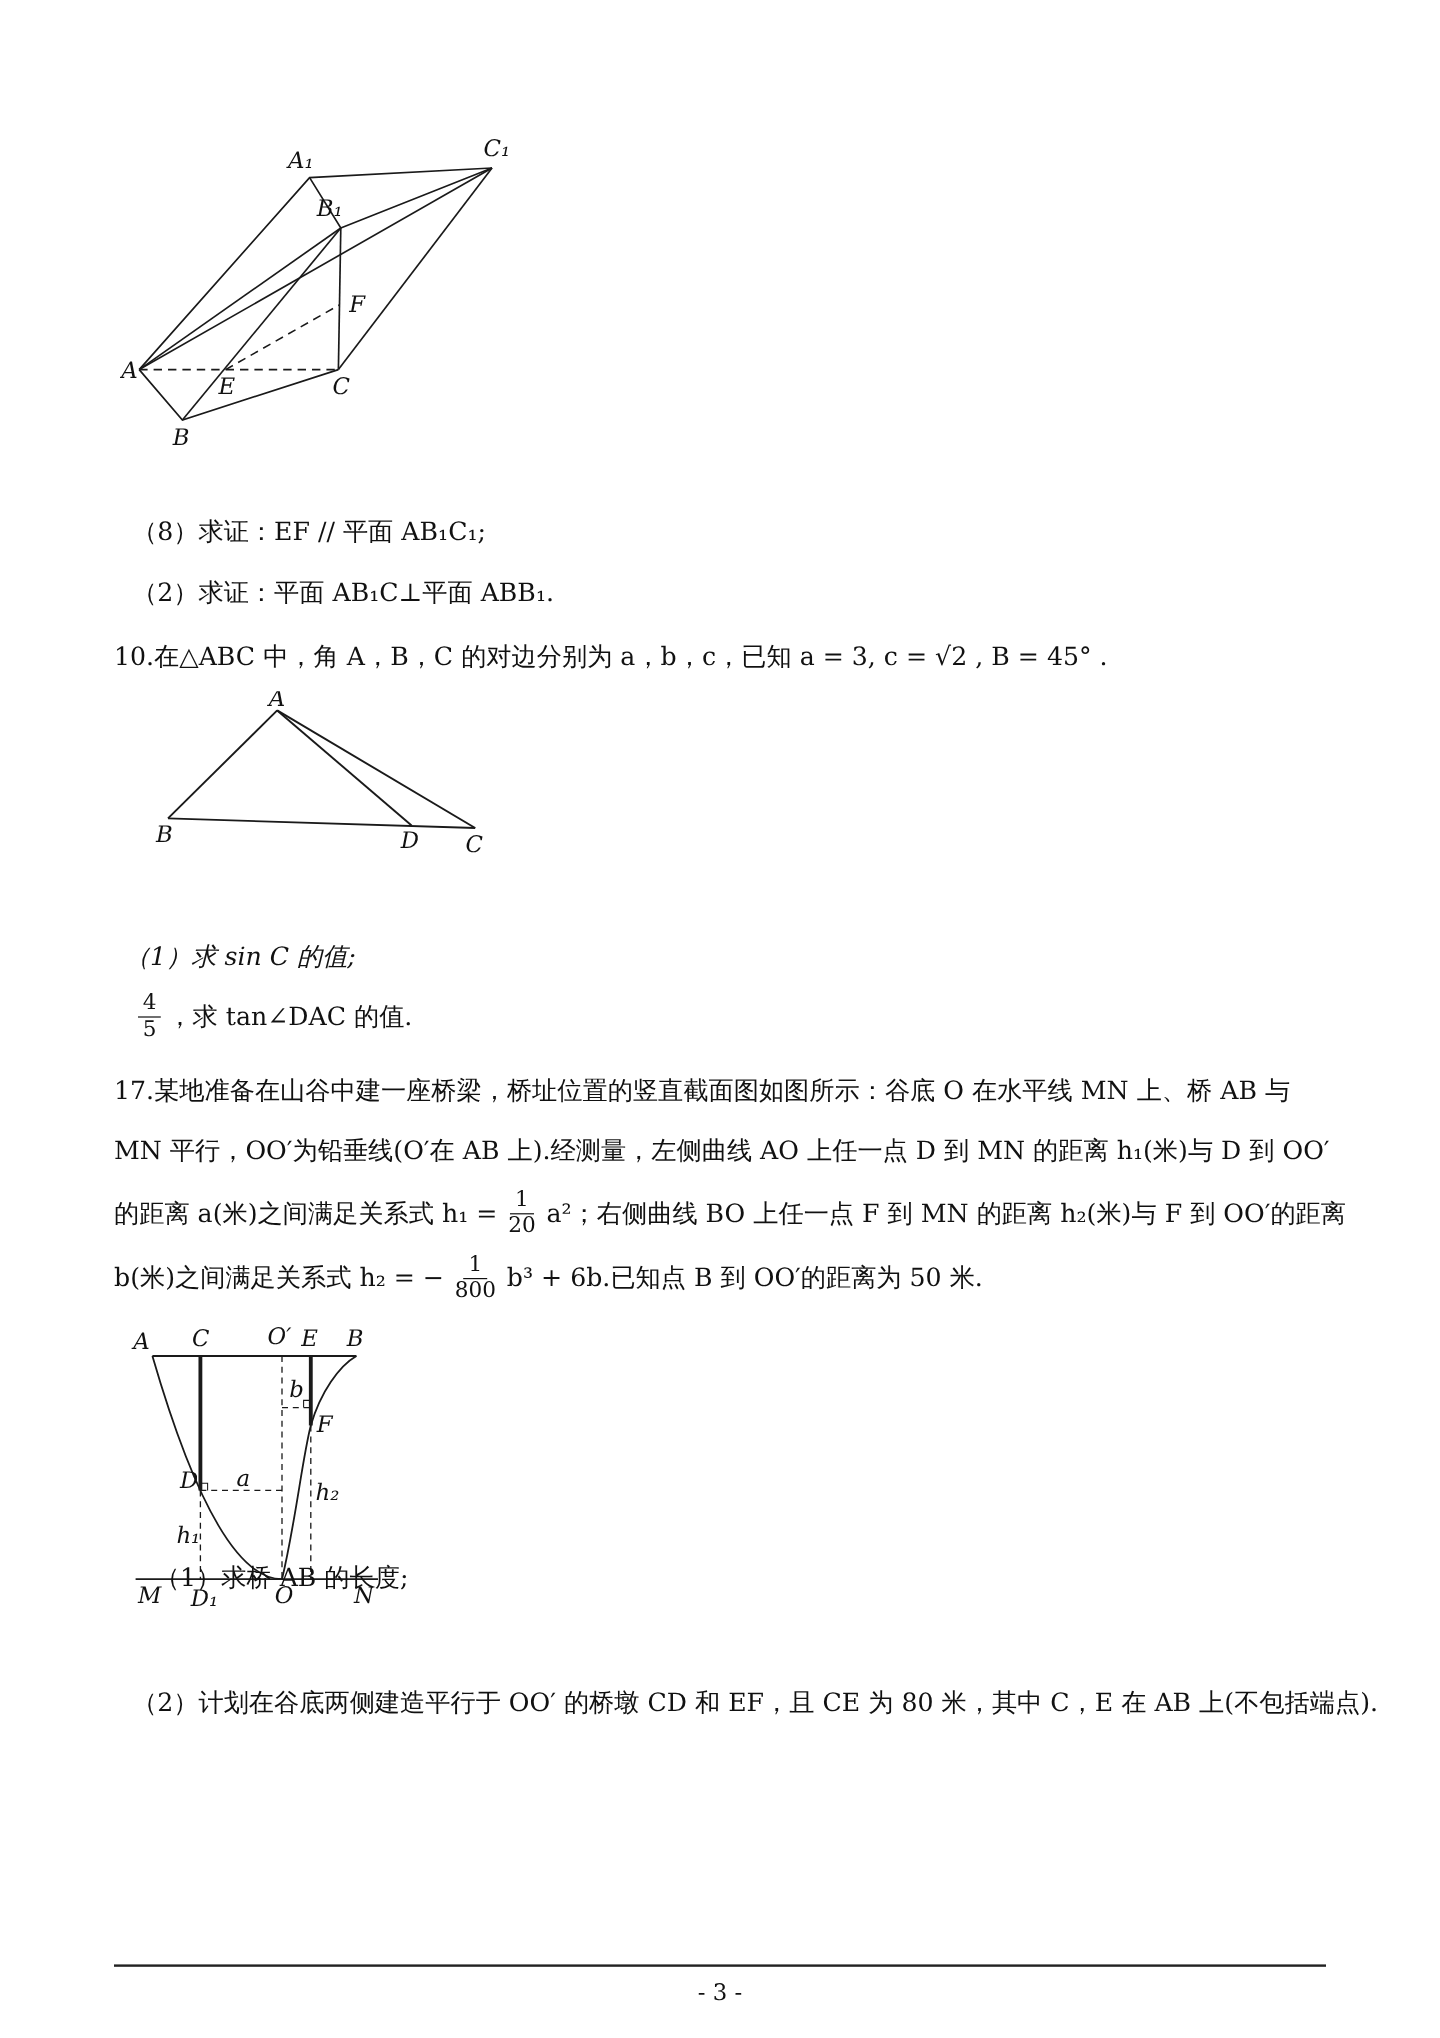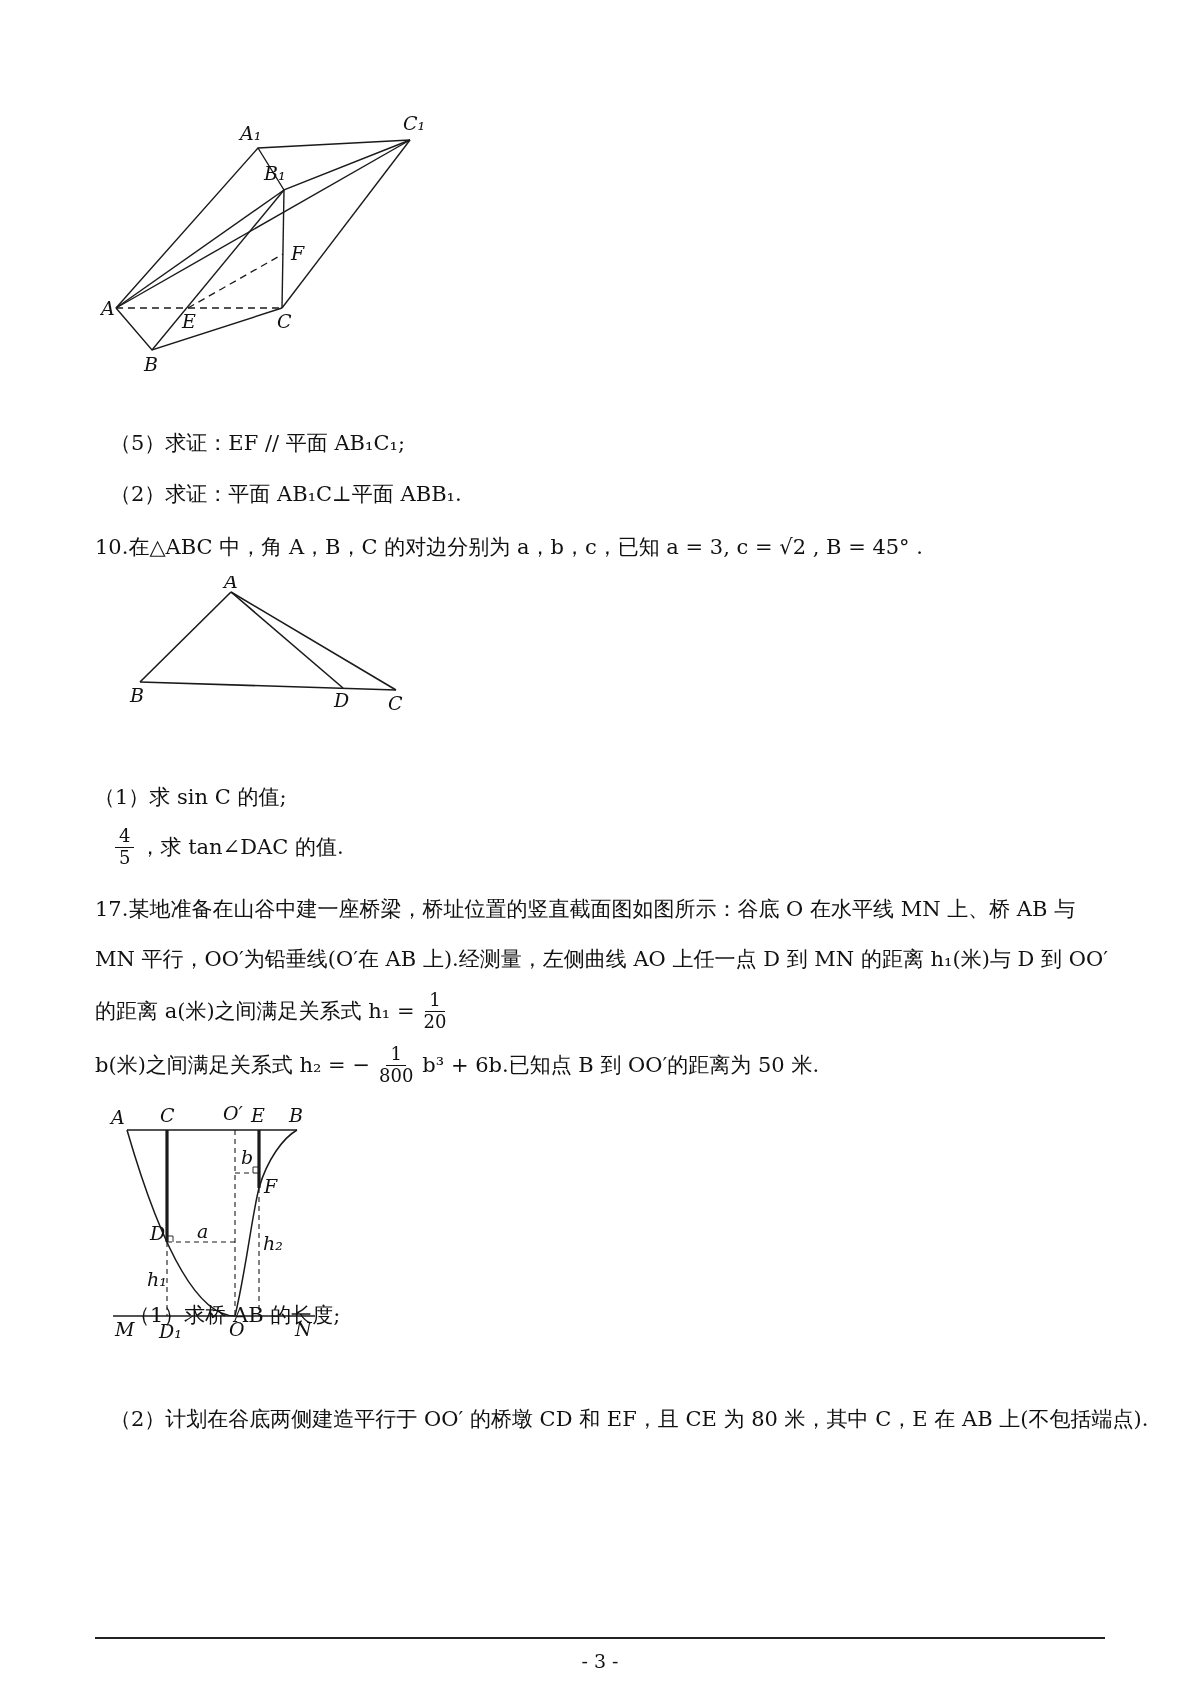--- a/index.html
+++ b/index.html
@@ -54,21 +54,21 @@
         <text x="164" y="68">B₁</text>
         <text x="191" y="148">F</text>
         <text x="1" y="203">A</text>
         <text x="82" y="216">E</text>
         <text x="177" y="216">C</text>
         <text x="44" y="259">B</text>
       </g>
     </svg>
   </figure>
 
-  <p class="abs txt" style="left:110px; top:430px;">（5）求证：EF // 平面 AB₁C₁;</p>
+  <p class="abs txt" style="left:110px; top:430px;">（8）求证：EF // 平面 AB₁C₁;</p>
   <p class="abs txt" style="left:110px; top:481px;">（2）求证：平面 AB₁C⊥平面 ABB₁.</p>
 
   <p class="abs txt" style="left:95px; top:534px;">10.在△ABC 中，角 A，B，C 的对边分别为 a，b，c，已知 a = 3, c = √2 , B = 45° .</p>
 
   <figure class="abs" style="left:128px; top:576px;">
     <svg width="290" height="140" viewBox="0 0 290 140">
       <g stroke="#1a1a1a" stroke-width="1.6" fill="none">
         <path d="M103 16 L12 106"></path>
         <path d="M103 16 L268 114"></path>
         <path d="M103 16 L215 112"></path>
@@ -76,39 +76,40 @@
       </g>
       <g>
         <text x="96" y="12">A</text>
         <text x="2" y="126">B</text>
         <text x="206" y="131">D</text>
         <text x="260" y="134">C</text>
       </g>
     </svg>
   </figure>
 
-  <p class="abs txt" style="left:94px; top:784px;">（1）求 sin C 的值;</p>
+  <p class="abs txt" style="left:104px; top:784px;font-style:italic;">（1）求 sin C 的值;</p>
 
   <div class="abs line-flex" style="left:110px; top:818px;">
     <span class="frac">
       <span class="num">4</span>
       <span class="den">5</span>
     </span>
     <span>，求 tan∠DAC 的值.</span>
   </div>
 
   <p class="abs txt" style="left:95px; top:896px;">17.某地准备在山谷中建一座桥梁，桥址位置的竖直截面图如图所示：谷底 O 在水平线 MN 上、桥 AB 与</p>
   <p class="abs txt" style="left:95px; top:946px;">MN 平行，OO′为铅垂线(O′在 AB 上).经测量，左侧曲线 AO 上任一点 D 到 MN 的距离 h₁(米)与 D 到 OO′</p>
 
   <div class="abs line-flex" style="left:95px; top:982px;justify-content:space-between;">
     <span>的距离 a(米)之间满足关系式 h₁ =</span>
     <span class="frac">
       <span class="num">1</span>
       <span class="den">20</span>
     </span>
+    <span>a²；右侧曲线 BO 上任一点 F 到 MN 的距离 h₂(米)与 F 到 OO′的距离</span>
   </div>
 
   <div class="abs line-flex" style="left:95px; top:1036px;">
     <span>b(米)之间满足关系式 h₂ = −</span>
     <span class="frac">
       <span class="num">1</span>
       <span class="den">800</span>
     </span>
     <span>b³ + 6b.已知点 B 到 OO′的距离为 50 米.</span>
   </div>

